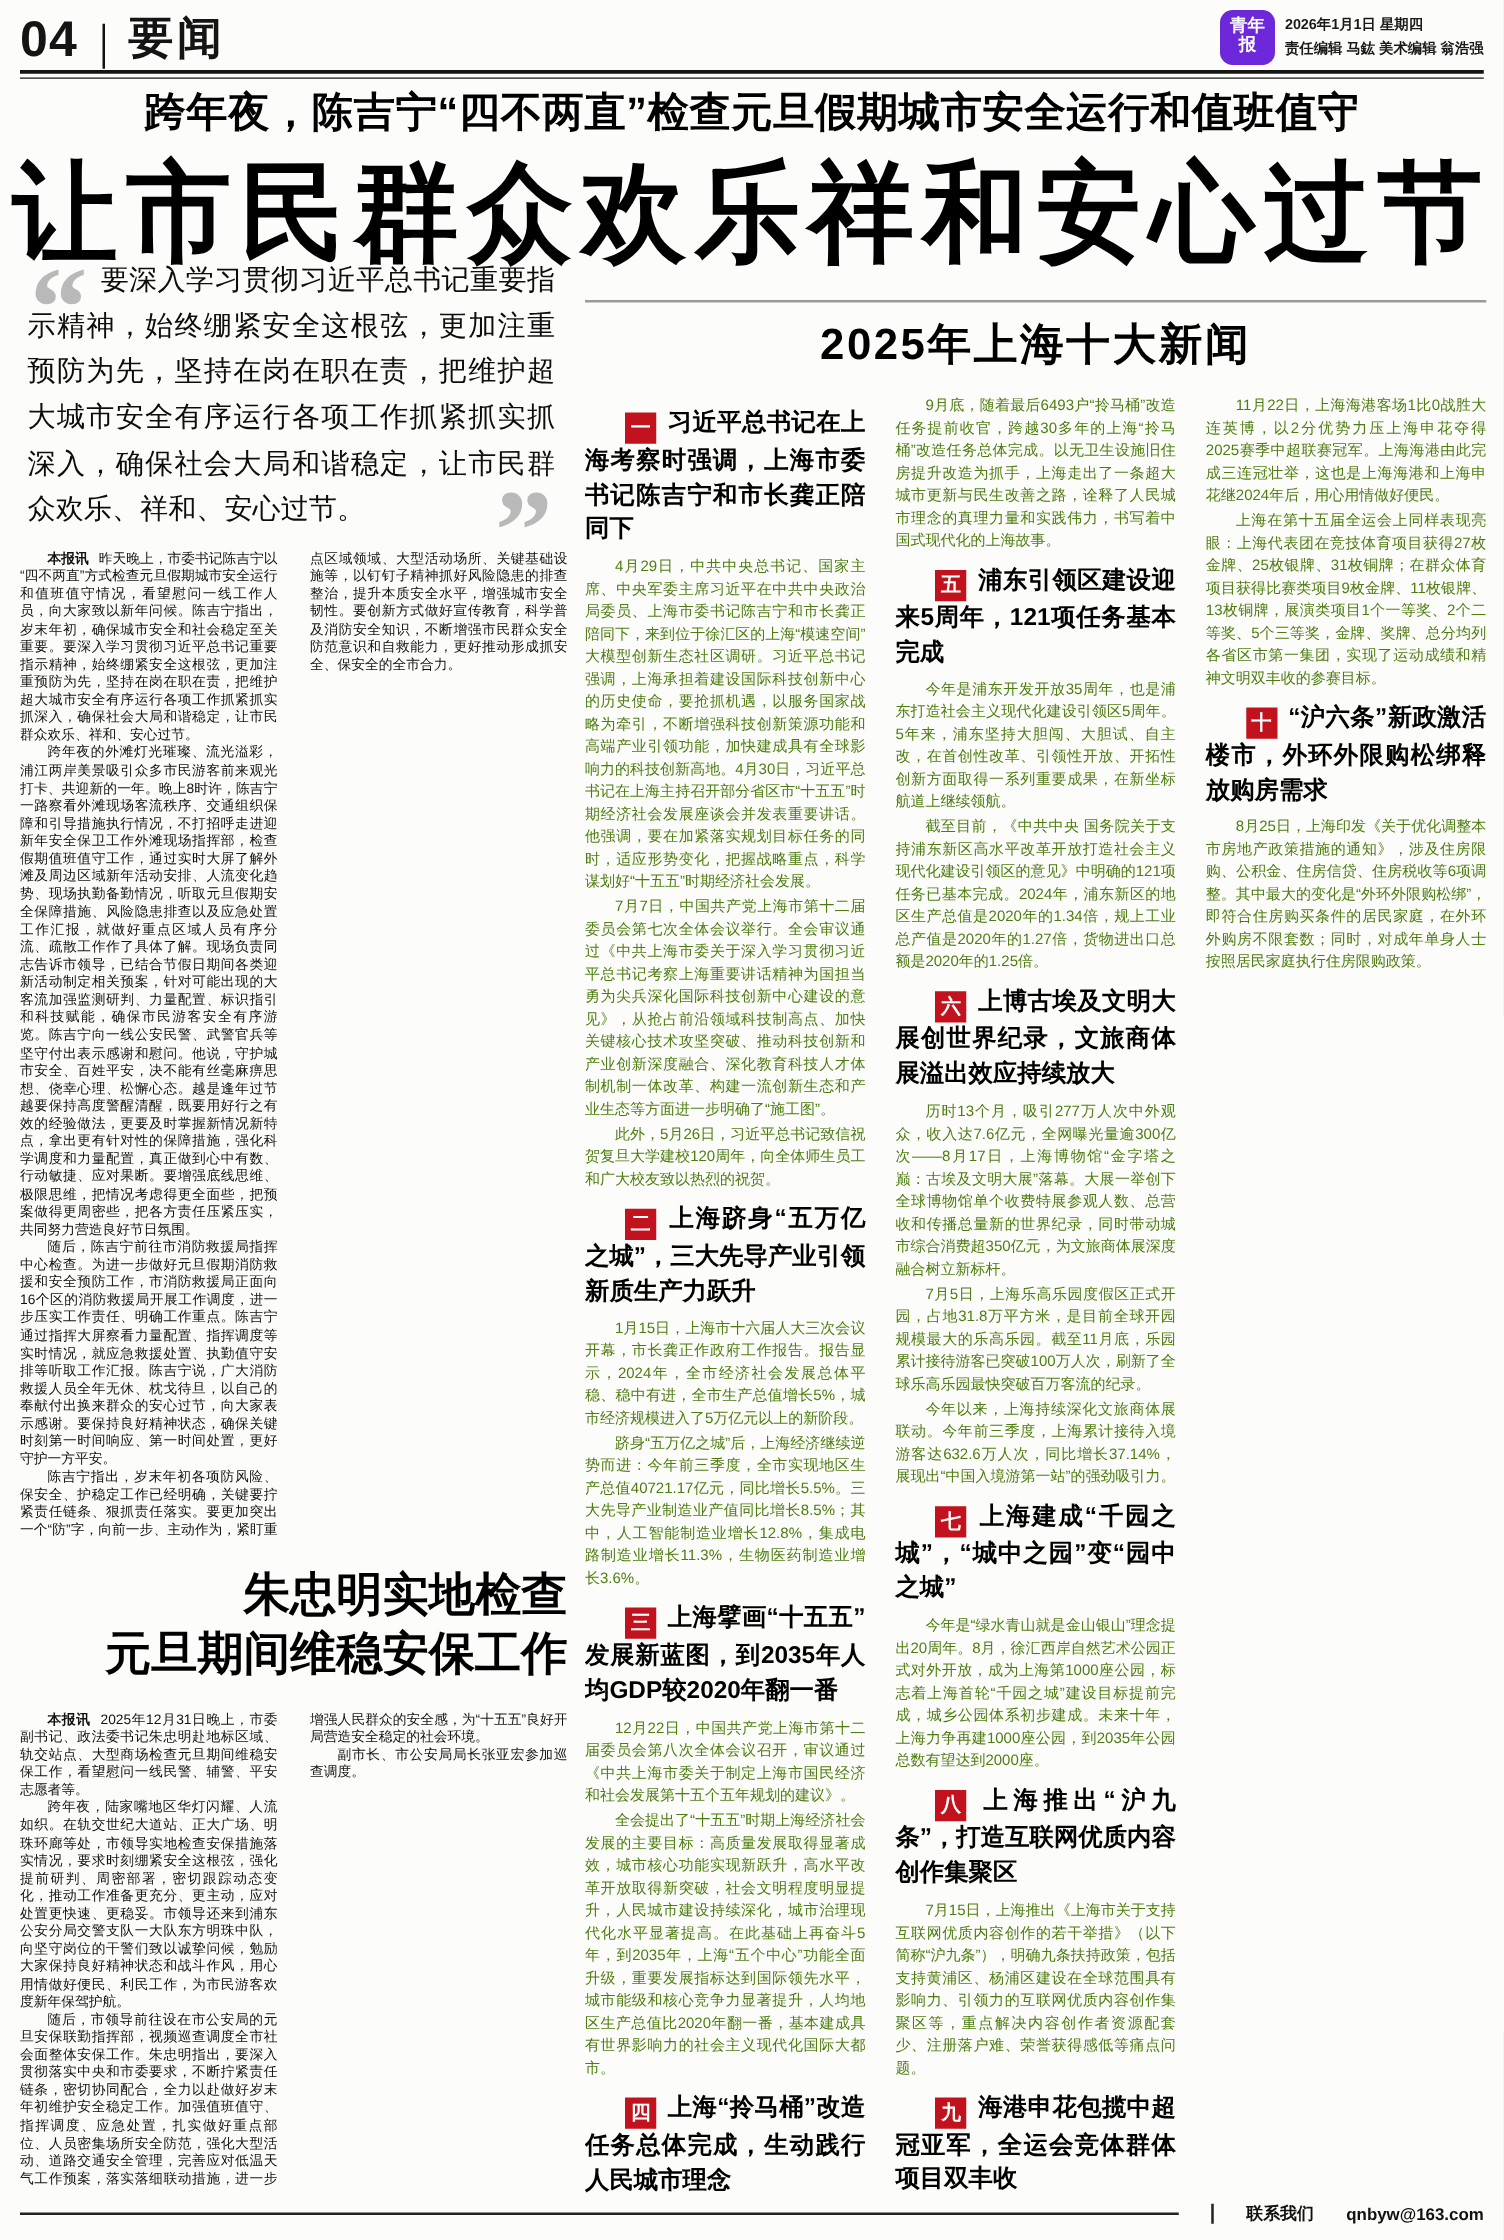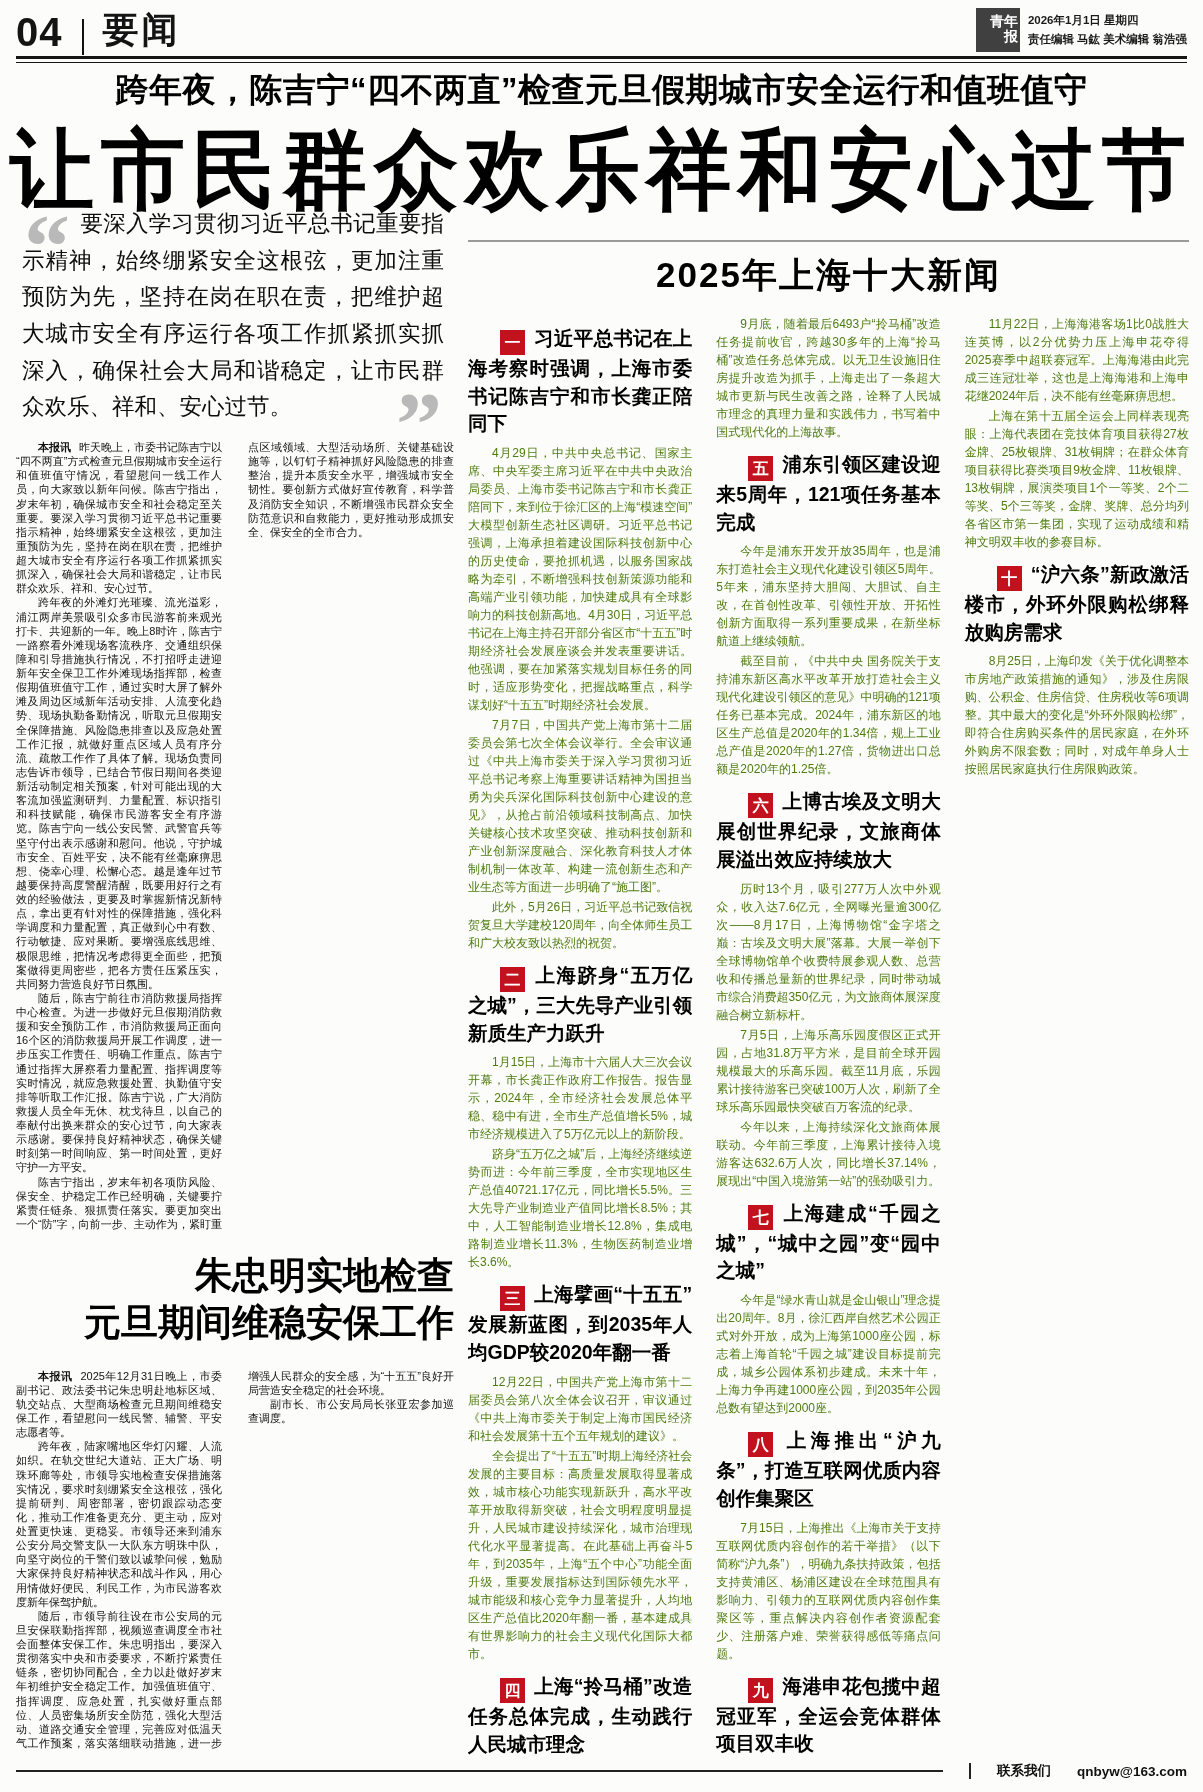--- a/index.html
+++ b/index.html
@@ -9,24 +9,24 @@
     font-family:"Liberation Sans","DejaVu Sans",sans-serif;
   }
   
   .masthead{position:absolute;top:6px;left:16px;right:16px;height:48px;
     display:flex;align-items:center;justify-content:space-between;}
   .mast-left{display:flex;align-items:flex-end;gap:19px;}
   .page-num{font-size:40px;font-weight:700;letter-spacing:1px;}
   .mast-divider{width:2px;height:36px;background:#111;}
   .section-name{font-size:36px;font-weight:900;letter-spacing:3px;}
   .mast-right{display:flex;align-items:center;gap:8px;}
-  .logo-box{width:44px;height:44px;background:#404040;color:#fff;
-    display:flex;align-items:center;justify-content:center;text-align:right;
+  .logo-box{width:44px;height:44px;background:#6d28d9;color:#fff;
+    display:flex;align-items:center;justify-content:center;text-align:center;
     font-family:"Liberation Serif","DejaVu Serif",serif;
-    font-weight:700;font-size:14px;line-height:1.05;padding:2px;box-sizing:border-box;}
+    font-weight:700;font-size:14px;line-height:1.05;padding:2px;box-sizing:border-box;border-radius:10px;}
   .mast-info{font-size:11.5px;font-weight:700;line-height:1.65;color:#1a1a1a;}
   .rule-thick{position:absolute;top:56px;left:16px;right:16px;height:3px;background:#151515;}
   .rule-thin{position:absolute;top:62px;left:16px;right:16px;height:1px;background:#151515;}
   
   .kicker{position:absolute;top:68px;left:0;width:100%;text-align:center;
     font-size:33px;font-weight:900;letter-spacing:0.5px;white-space:nowrap;color:#000;}
   .main-head{position:absolute;top:112px;left:0;width:100%;text-align:center;
     font-size:84px;font-weight:900;letter-spacing:7px;white-space:nowrap;color:#000;
     transform:scaleY(1.04);transform-origin:top;}
   
@@ -165,21 +165,21 @@
         <p class="news-p">今年是“绿水青山就是金山银山”理念提出20周年。8月，徐汇西岸自然艺术公园正式对外开放，成为上海第1000座公园，标志着上海首轮“千园之城”建设目标提前完成，城乡公园体系初步建成。未来十年，上海力争再建1000座公园，到2035年公园总数有望达到2000座。</p>
       </div>
 
       <div class="news-item">
         <p class="news-heading"><span class="badge">八</span><span>上海推出“沪九条”，打造互联网优质内容创作集聚区</span></p>
         <p class="news-p">7月15日，上海推出《上海市关于支持互联网优质内容创作的若干举措》（以下简称“沪九条”），明确九条扶持政策，包括支持黄浦区、杨浦区建设在全球范围具有影响力、引领力的互联网优质内容创作集聚区等，重点解决内容创作者资源配套少、注册落户难、荣誉获得感低等痛点问题。</p>
       </div>
 
       <div class="news-item">
         <p class="news-heading"><span class="badge">九</span><span>海港申花包揽中超冠亚军，全运会竞体群体项目双丰收</span></p>
-        <p class="news-p">11月22日，上海海港客场1比0战胜大连英博，以2分优势力压上海申花夺得2025赛季中超联赛冠军。上海海港由此完成三连冠壮举，这也是上海海港和上海申花继2024年后，决不能有丝毫麻痹思想。</p>
+        <p class="news-p">11月22日，上海海港客场1比0战胜大连英博，以2分优势力压上海申花夺得2025赛季中超联赛冠军。上海海港由此完成三连冠壮举，这也是上海海港和上海申花继2024年后，用心用情做好便民。</p>
         <p class="news-p">上海在第十五届全运会上同样表现亮眼：上海代表团在竞技体育项目获得27枚金牌、25枚银牌、31枚铜牌；在群众体育项目获得比赛类项目9枚金牌、11枚银牌、13枚铜牌，展演类项目1个一等奖、2个二等奖、5个三等奖，金牌、奖牌、总分均列各省区市第一集团，实现了运动成绩和精神文明双丰收的参赛目标。</p>
       </div>
 
       <div class="news-item">
         <p class="news-heading"><span class="badge">十</span><span>“沪六条”新政激活楼市，外环外限购松绑释放购房需求</span></p>
         <p class="news-p">8月25日，上海印发《关于优化调整本市房地产政策措施的通知》，涉及住房限购、公积金、住房信贷、住房税收等6项调整。其中最大的变化是“外环外限购松绑”，即符合住房购买条件的居民家庭，在外环外购房不限套数；同时，对成年单身人士按照居民家庭执行住房限购政策。</p>
 
       </div>
 
     </div>

